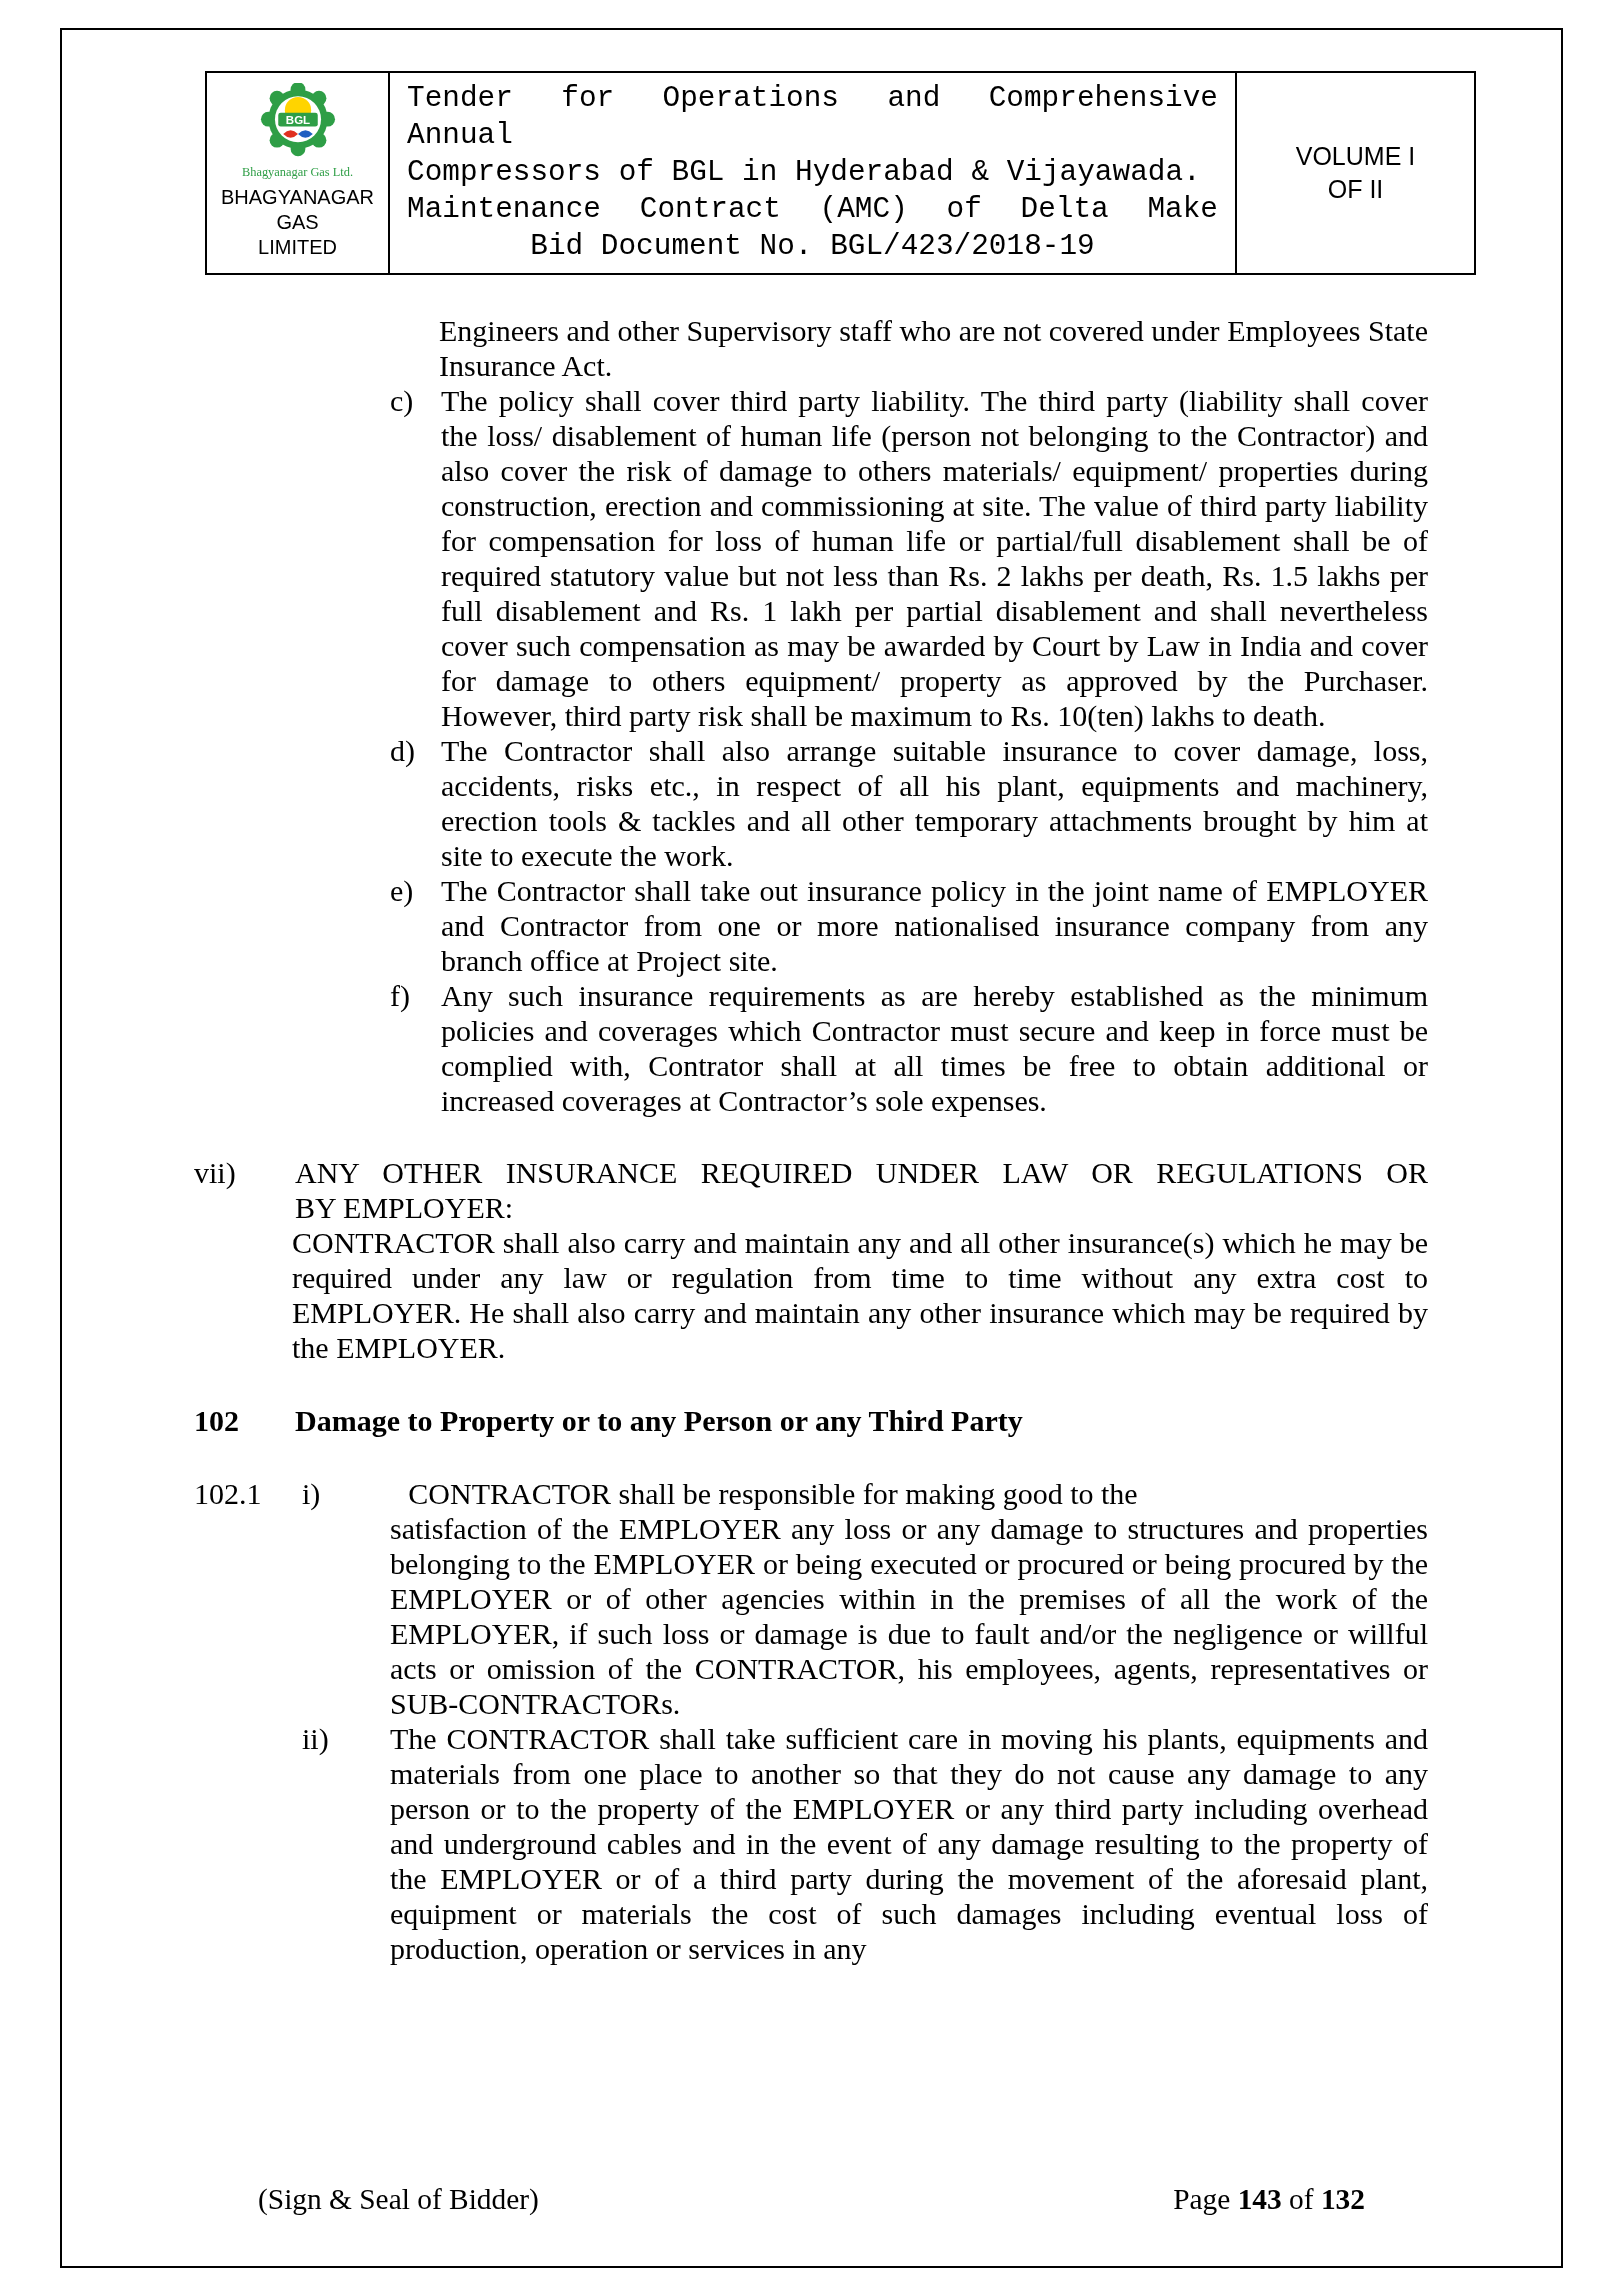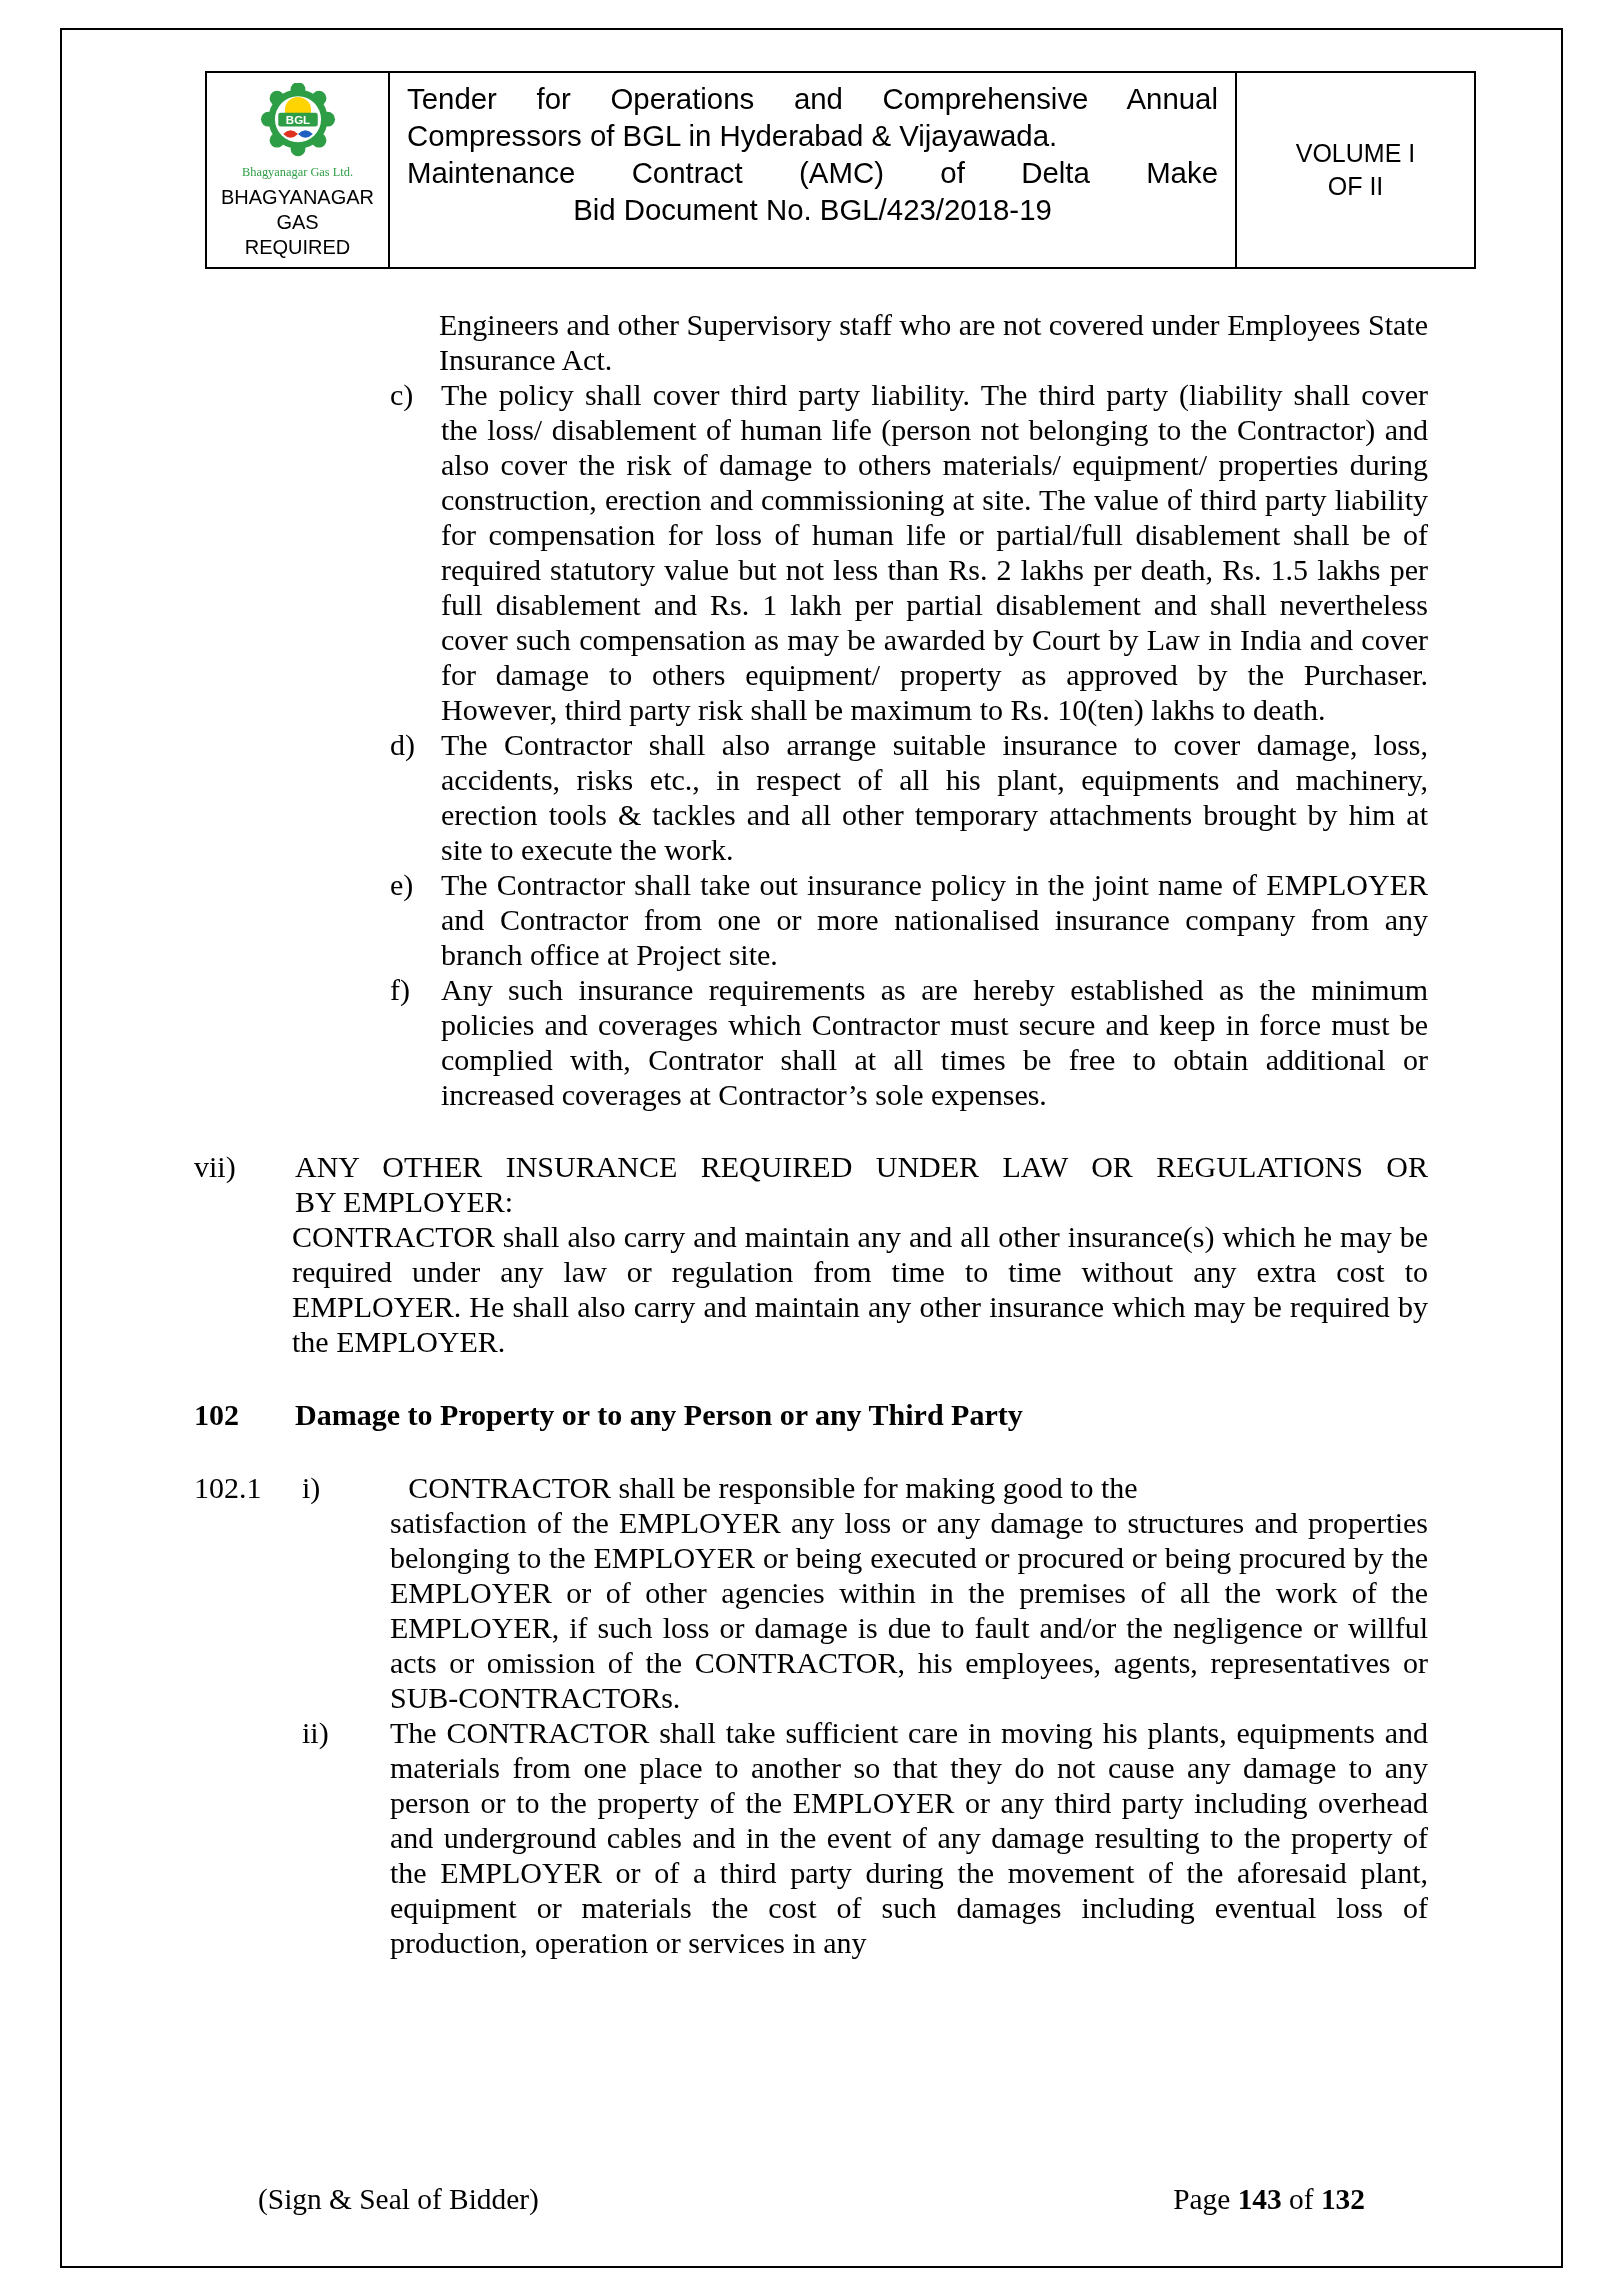--- a/index.html
+++ b/index.html
@@ -27,21 +27,21 @@
   .cell { padding:6.5px 9.2px; }
   .cell + .cell { border-left:2px solid #000; }
   .logo-cell { width:181px; flex:none; text-align:center; padding-top:10.5px; }
   .logo-caption { font-size:12.4px; color:#2e9e46; font-family:"Liberation Serif", serif; margin-top:1.3px; }
   .company-name {
     font-family:"Liberation Sans", sans-serif;
     font-size:20px; line-height:25px; margin-top:5.2px;
   }
   .title-cell {
     width:847px; flex:none;
-    font-family:Liberation Sans, sans-serif;
+    font-family:Liberation Mono, monospace;
     font-size:29.4px; line-height:37px;
     padding:7.9px 17px;
   }
   .title-line { text-align:justify; text-align-last:justify; }
   .title-line.no-stretch { text-align-last:left; }
   .bid-line { text-align:center; }
   .volume-cell {
     flex:1;
     display:flex; flex-direction:column; justify-content:center; align-items:center;
     font-family:"Liberation Sans", sans-serif;
@@ -107,21 +107,21 @@
           <circle cx="60" cy="44" r="28" fill="#ffffff"></circle>
           <circle cx="60" cy="33" r="16" fill="#ffd400"></circle>
           <path d="M42 62 q9 -9 18 0 q-9 9 -18 0 z" fill="#e03020"></path>
           <path d="M60 62 q9 -9 18 0 q-9 9 -18 0 z" fill="#1f5fc0"></path>
           <rect x="36" y="36" width="48" height="17" rx="3" fill="#2e9e46"></rect>
           <text x="60" y="49.5" text-anchor="middle" font-family="Liberation Sans, sans-serif" font-weight="bold" font-size="14" fill="#ffffff">BGL</text>
         </svg>
         <div class="logo-caption">Bhagyanagar Gas Ltd.</div>
         <div class="company-name">
           <div>BHAGYANAGAR GAS</div>
-          <div>REQUIRED</div>
+          <div>LIMITED</div>
         </div>
       </div>
       <div class="cell title-cell">
         <div class="title-line">Tender for Operations and Comprehensive Annual</div>
         <div class="title-line no-stretch">Compressors of BGL in Hyderabad &amp; Vijayawada.</div>
         <div class="title-line">Maintenance Contract (AMC) of Delta Make</div>
         <div class="bid-line">Bid Document No. BGL/423/2018-19</div>
       </div>
       <div class="cell volume-cell">
         <div>VOLUME I</div>

